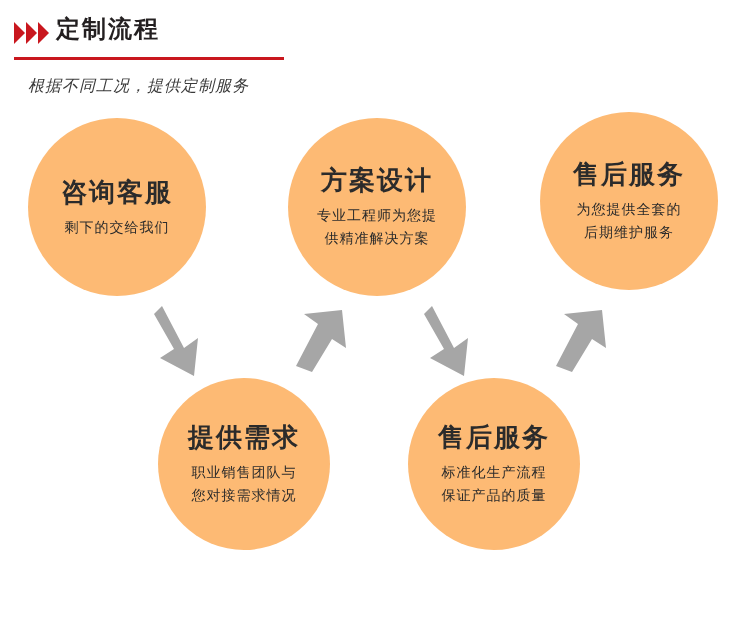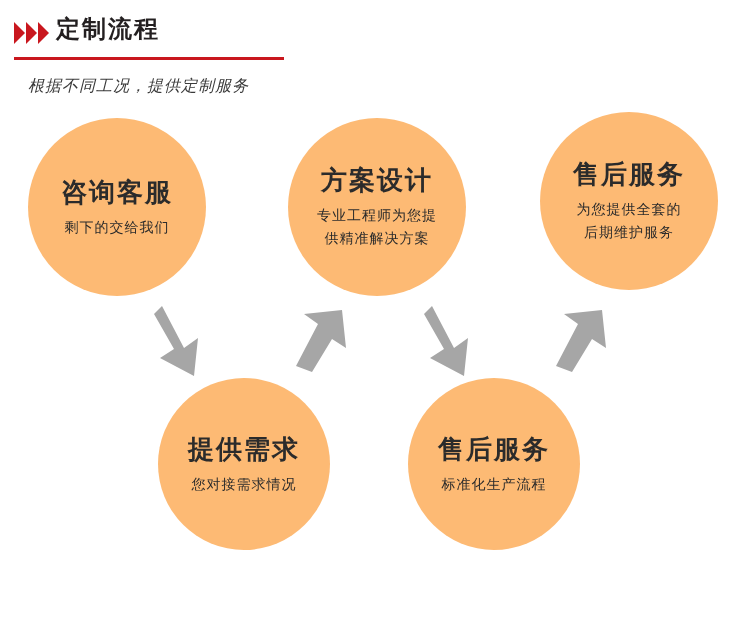--- a/index.html
+++ b/index.html
@@ -150,26 +150,28 @@
   </div>
 
   <div class="circle" id="circle-3">
     <div class="c-title">售后服务</div>
     <div class="c-desc">为您提供全套的</div>
     <div class="c-desc">后期维护服务</div>
   </div>
 
   <div class="circle" id="circle-4">
     <div class="c-title">提供需求</div>
+    <div class="c-desc">职业销售团队与</div>
     <div class="c-desc">您对接需求情况</div>
   </div>
 
   <div class="circle" id="circle-5">
     <div class="c-title">售后服务</div>
     <div class="c-desc">标准化生产流程</div>
+    <div class="c-desc">保证产品的质量</div>
   </div>
 
   <div class="arrow" id="arrow-1">
     <svg width="80" height="80" viewBox="0 0 80 80">
       <path d="M8,4 L30,46 L44,36 L40,74 L6,56 L20,47 L0,12 Z" fill="#a6a6a6" transform="translate(6,2)"></path>
     </svg>
   </div>
 
   <div class="arrow" id="arrow-2">
     <svg width="80" height="80" viewBox="0 0 80 80">

